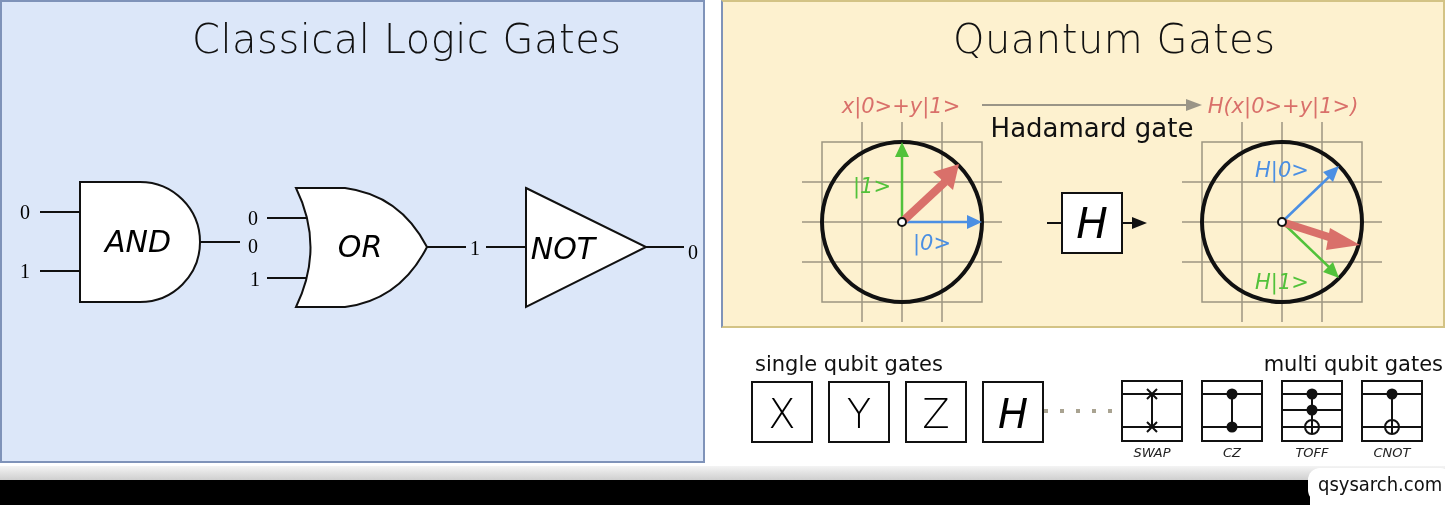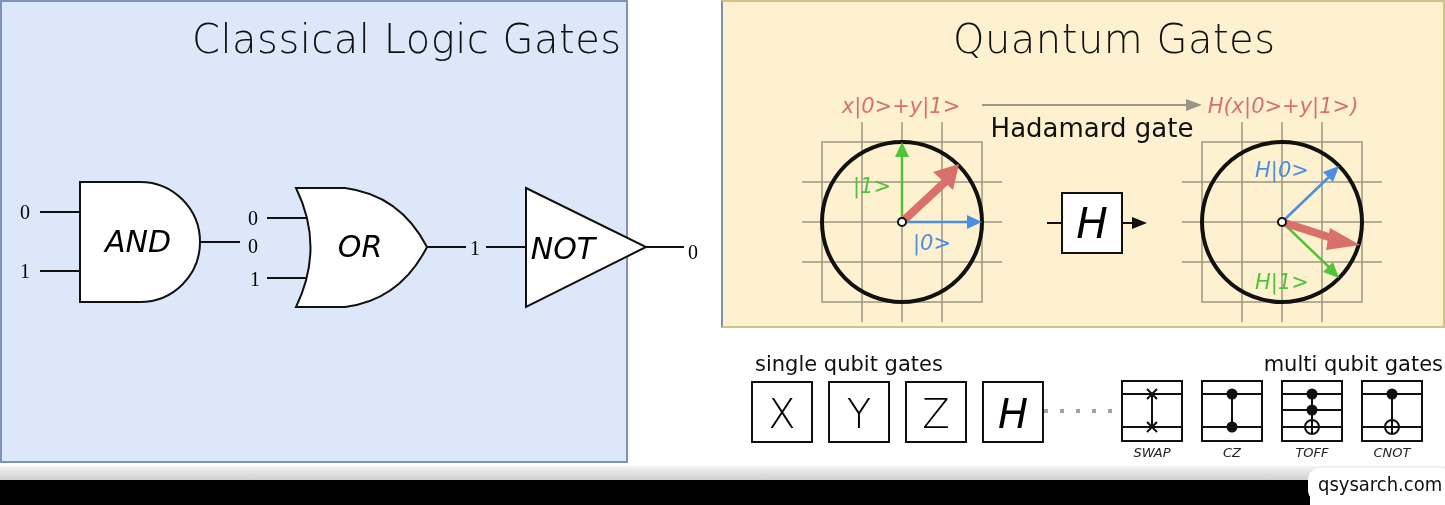--- a/index.html
+++ b/index.html
@@ -3,21 +3,21 @@
   <meta charset="utf-8">
   <style>
     html, body { margin: 0; padding: 0; }
     body {
       width: 1445px; height: 505px; position: relative; overflow: hidden;
       background: #ffffff;
       font-family: "DejaVu Sans", sans-serif;
     }
     .panel { position: absolute; box-sizing: border-box; }
     #classical {
-      left: 0; top: 0; width: 628px; height: 463px;
+      left: 0; top: 0; width: 705px; height: 463px;
       background: #dce7f9; border: 2px solid #7f93b9;
     }
     #quantum {
       left: 721px; top: 0; width: 724px; height: 328px;
       background: #fdf1cf; border: 2px solid #d3c385; border-left: 2px solid #7f93b9;
     }
     .title {
       position: absolute; font-family: "DejaVu Sans", sans-serif; font-weight: 300;
       font-size: 40px; color: #111; letter-spacing: 0.5px; font-stretch: condensed;
     }

